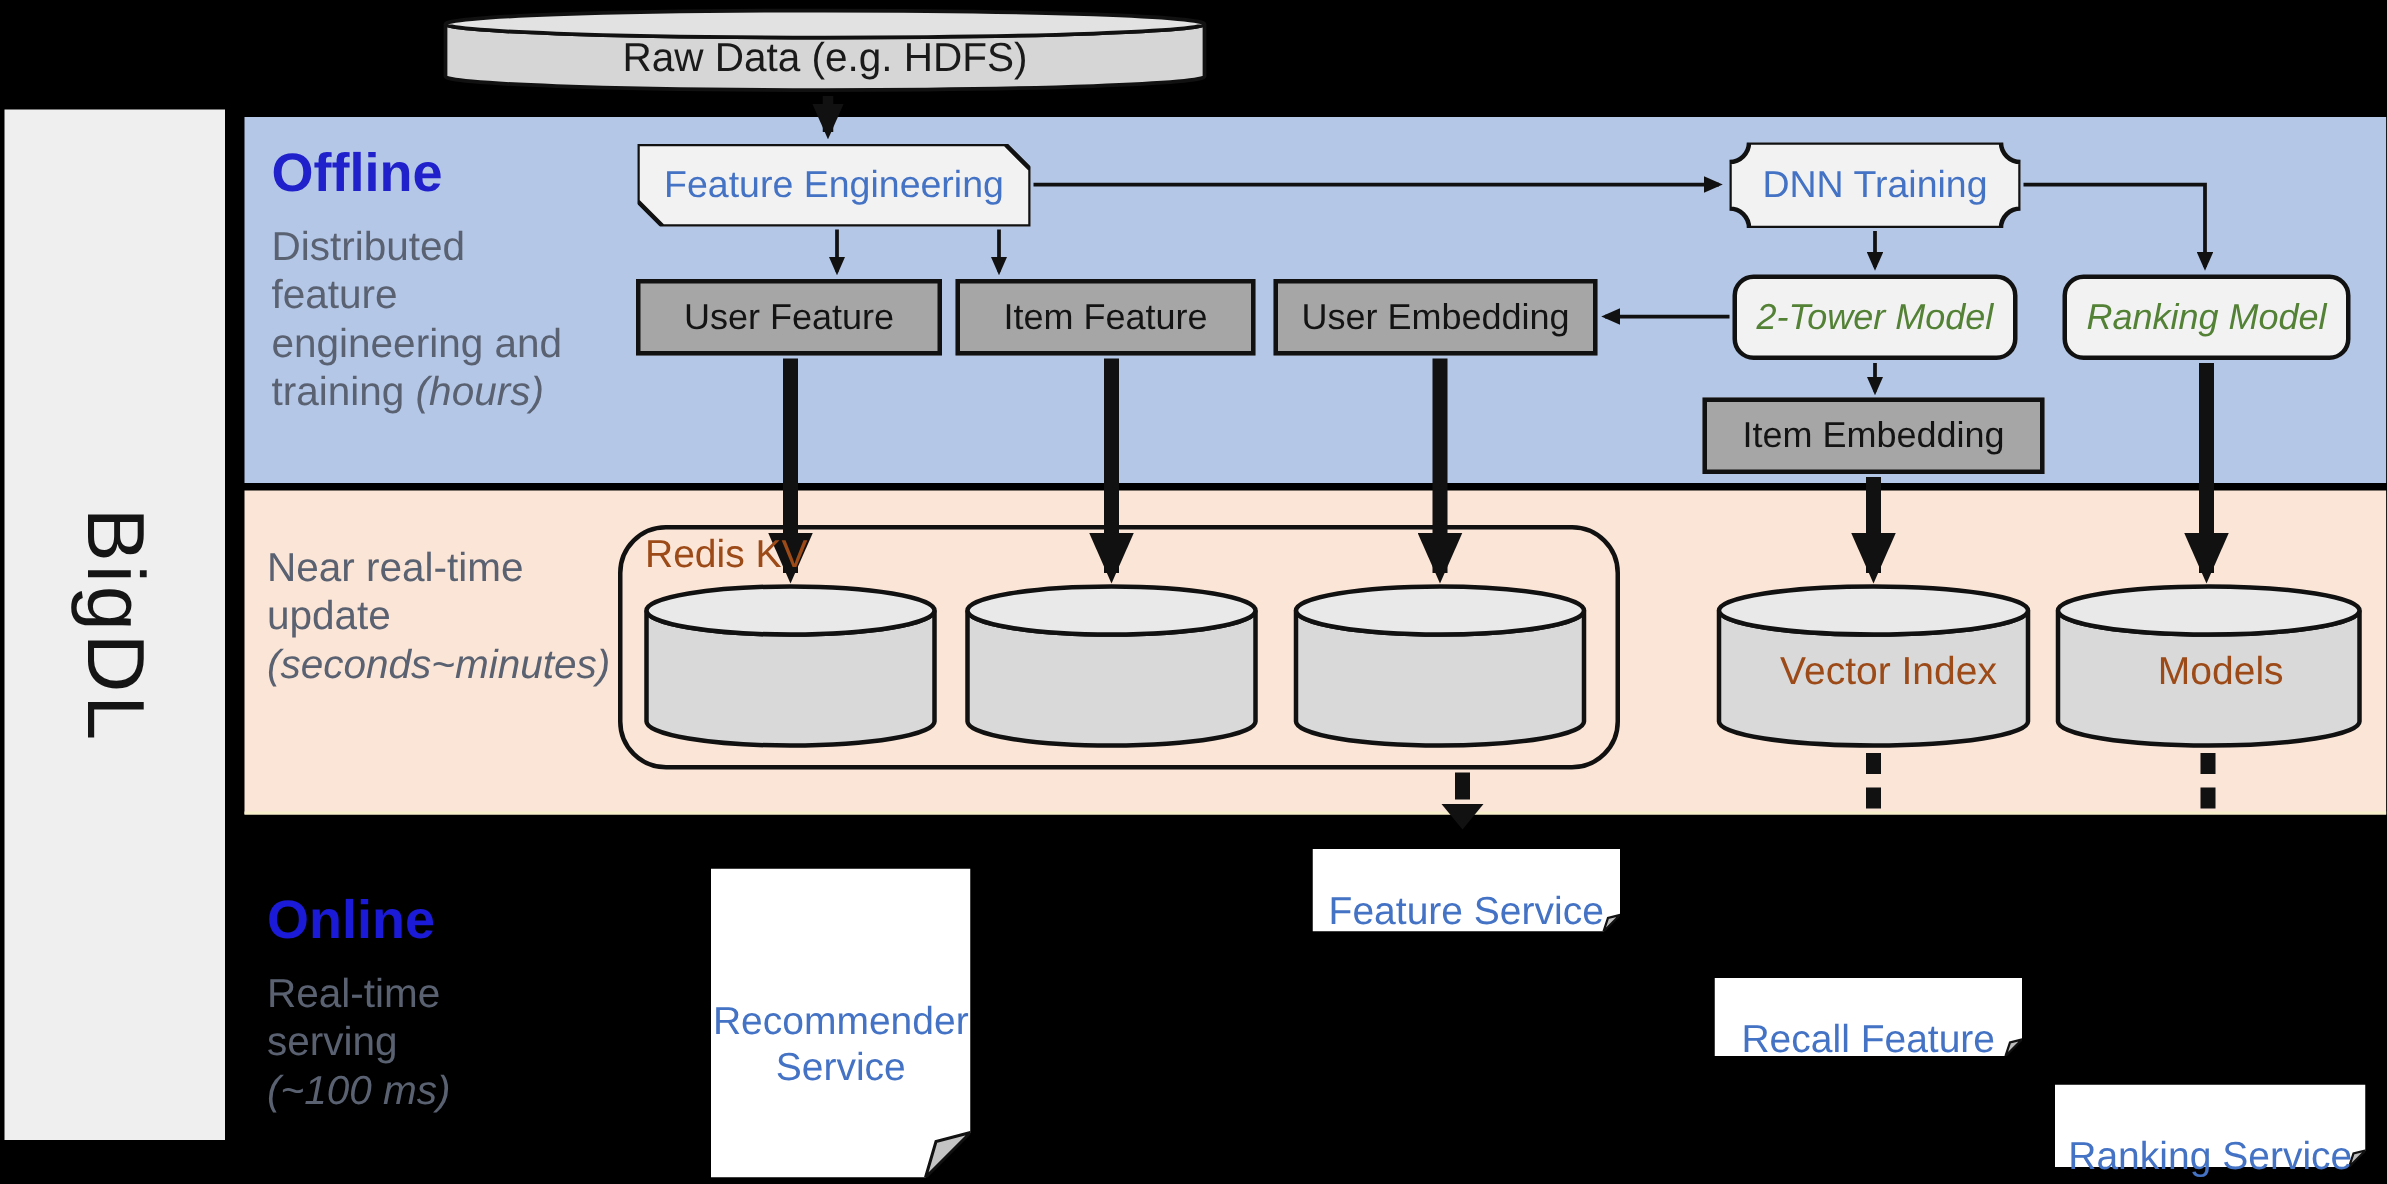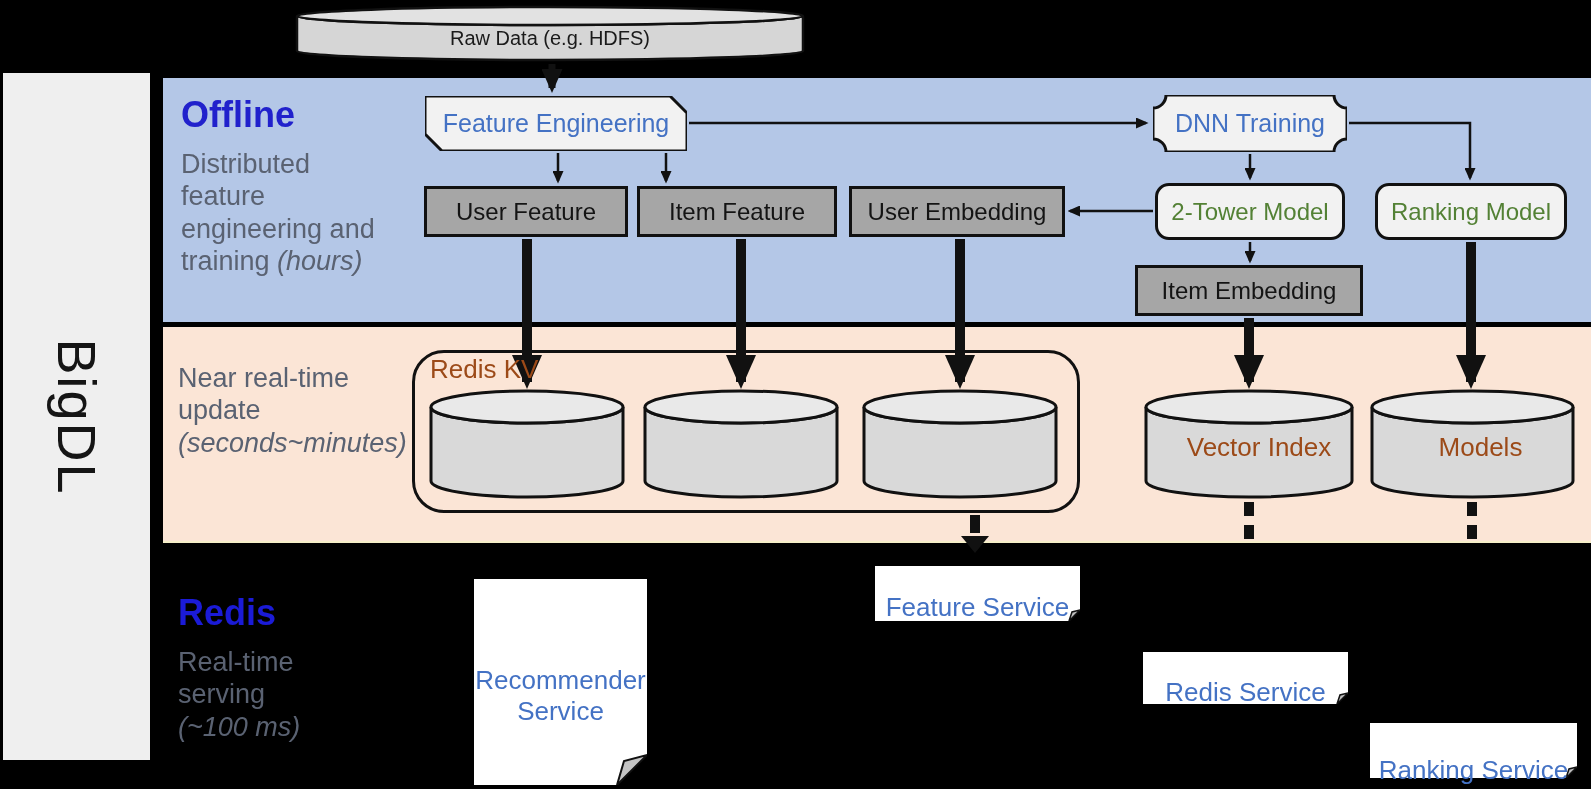--- a/index.html
+++ b/index.html
@@ -18,29 +18,29 @@
   .sidebar-text{transform:rotate(90deg);font-size:54px;letter-spacing:2px;color:#151515;white-space:nowrap;}
   
   .sec-title{font-size:36px;font-weight:700;color:var(--section-blue,#2121cc);}
   .online .sec-title{color:#1b1bd7;}
   .sec-desc{margin-top:12px;font-size:27px;line-height:1.2;color:var(--desc-gray,#5a6272);}
   .sec-desc em{font-style:italic;}
   
   .box{position:absolute;box-sizing:border-box;border:3px solid #111;display:flex;align-items:center;justify-content:center;
     font-size:24px;text-align:left;}
   .gray{background:var(--node-gray,#a6a6a6);color:#141414;}
-  .round{border-radius:14px;background:var(--node-light,#f2f2f2);}
+  .round{border-radius:14px;background:var(--node-light,#f2f2f2);font-style:italic;}
   .green-text{color:var(--model-green,#538135);}
   .blue-text{color:var(--accent-blue,#4472c4);}
   .brown-text{color:var(--storage-brown,#9c4a18);}
   
   .shape{position:absolute;}
   .shape svg{display:block;}
   .shape .lbl{position:absolute;inset:0;display:flex;align-items:center;justify-content:center;
-    font-size:20px;text-align:center;}
+    font-size:27px;text-align:center;}
   
   .redis-box{position:absolute;left:412px;top:350px;width:668px;height:163px;box-sizing:border-box;
     border:3px solid #111;border-radius:32px;}
   .redis-label{position:absolute;left:430px;top:354px;font-size:26px;color:var(--storage-brown,#9c4a18);}
   
   .cyl-lbl{position:absolute;left:0;right:0;text-align:center;font-size:26px;}
   
   .svc .lbl{font-size:26px;color:var(--accent-blue,#4472c4);margin-top:28px;}
   
   .arrows{position:absolute;left:0;top:0;z-index:3;pointer-events:none;}
@@ -59,21 +59,21 @@
   </div>
 
   <div class="abs z2" style="left:181px;top:94px;width:215px;">
     <div class="sec-title">Offline</div>
     <div class="sec-desc"><span>Distributed feature engineering and training</span> <em>(hours)</em></div>
   </div>
   <div class="abs z2" style="left:178px;top:350px;width:245px;">
     <div class="sec-desc"><span>Near real-time update</span> <em>(seconds~minutes)</em></div>
   </div>
   <div class="abs z2 online" style="left:178px;top:592px;width:142px;">
-    <div class="sec-title">Redis</div>
+    <div class="sec-title">Online</div>
     <div class="sec-desc"><span>Real-time serving</span> <em>(~100 ms)</em></div>
   </div>
 
   <div class="redis-box z2"></div>
   <div class="redis-label z4">Redis KV</div>
 
   <svg class="arrows" width="1591" height="789" viewBox="0 0 1591 789">
     <defs>
       <marker id="ah-s" markerWidth="5" markerHeight="4.4" refX="4" refY="2.2" orient="auto">
         <path d="M0,0 L5,2.2 L0,4.4 Z" fill="#111"></path>
@@ -196,21 +196,21 @@
       <polygon points="205,44 194,55 197,46" fill="#bdbdbd" stroke="#111" stroke-width="1.5"></polygon>
     </svg>
     <div class="lbl">Feature Service</div>
   </div>
 
   <div class="shape svc z4" style="left:1143px;top:652px;width:205px;height:52px;">
     <svg width="205" height="52" viewBox="0 0 205 52">
       <polygon points="0,0 205,0 205,41 194,52 0,52" fill="#ffffff"></polygon>
       <polygon points="205,41 194,52 197,43" fill="#bdbdbd" stroke="#111" stroke-width="1.5"></polygon>
     </svg>
-    <div class="lbl">Redis Service</div>
+    <div class="lbl">Recall Feature</div>
   </div>
 
   <div class="shape svc z4" style="left:1370px;top:723px;width:207px;height:67px;">
     <svg width="207" height="55" viewBox="0 0 207 55">
       <polygon points="0,0 207,0 207,44 196,55 0,55" fill="#ffffff"></polygon>
       <polygon points="207,44 196,55 199,46" fill="#bdbdbd" stroke="#111" stroke-width="1.5"></polygon>
     </svg>
     <div class="lbl">Ranking Service</div>
   </div>
 

